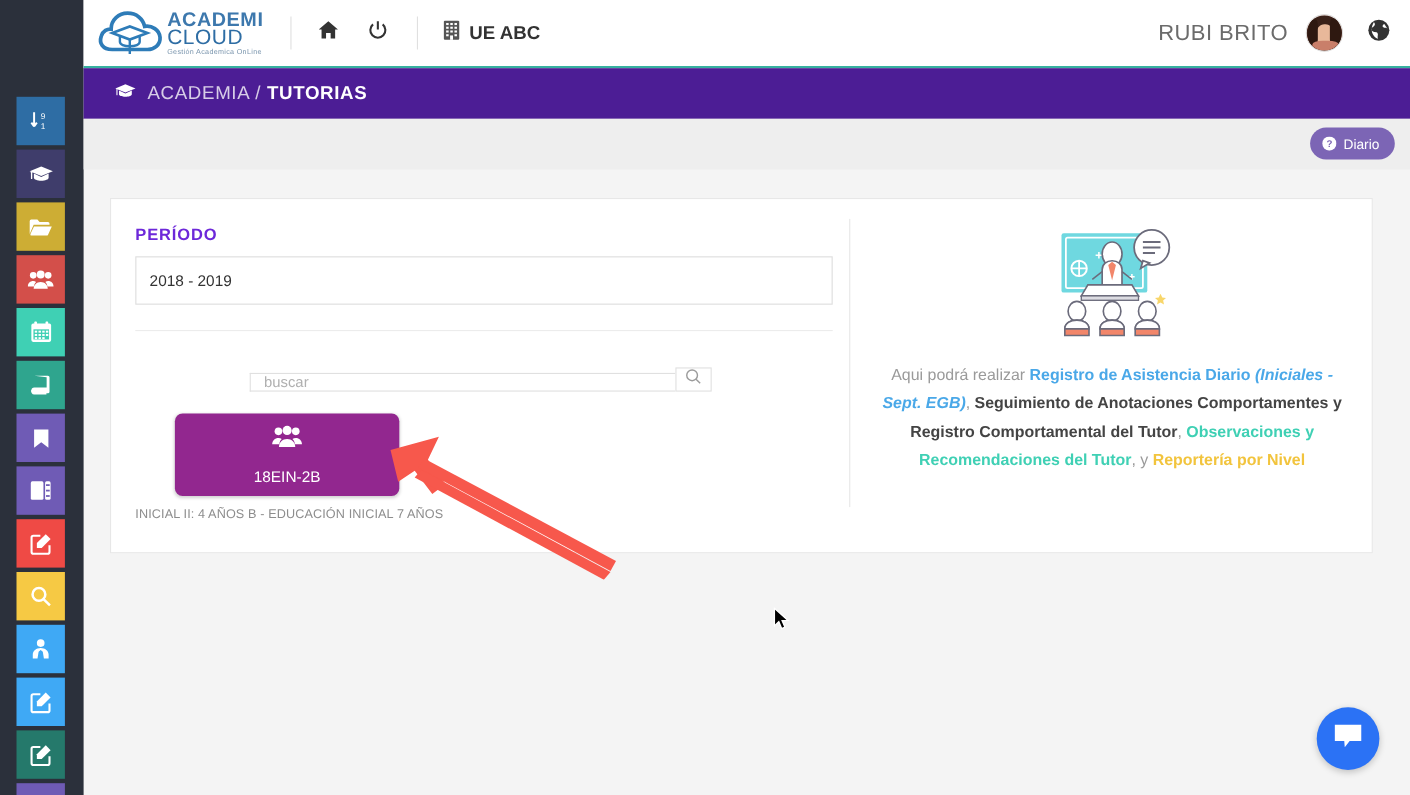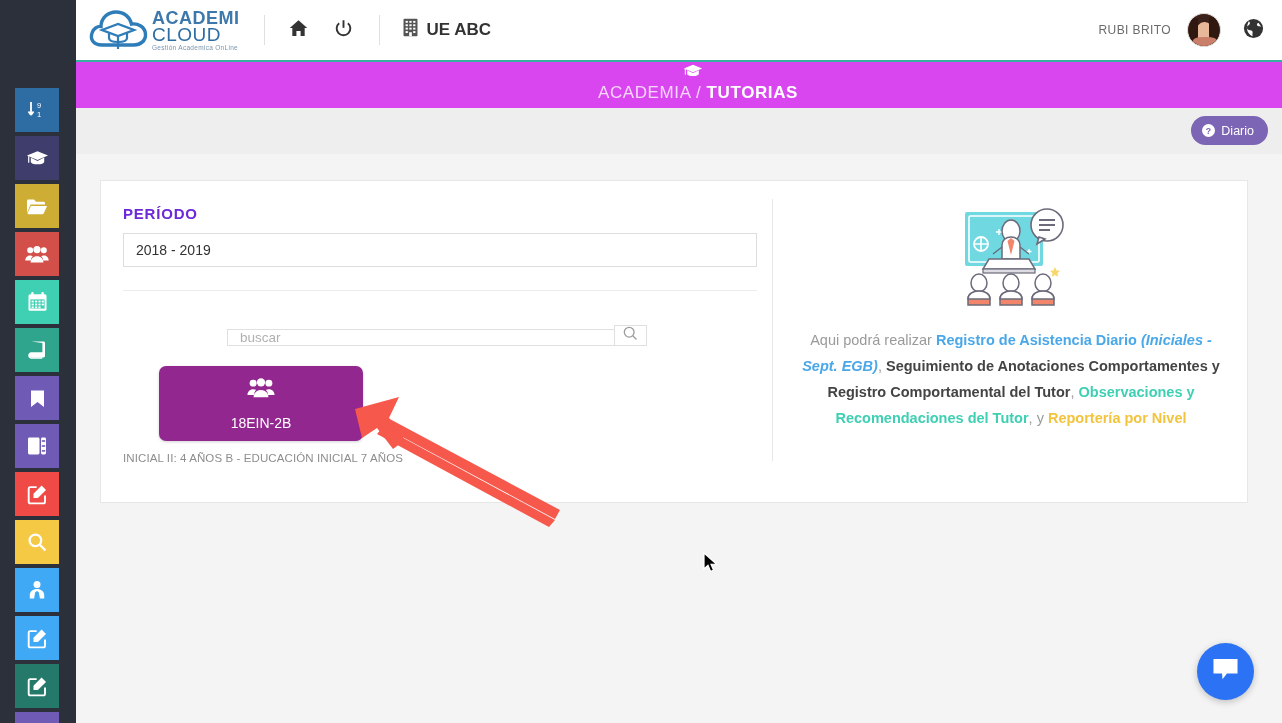--- a/index.html
+++ b/index.html
@@ -33,39 +33,39 @@
   .logo-text { margin-left: 2px; line-height: 1; }
   .logo-l1 { font-size: 18px; font-weight: bold; color: #3d78ad; letter-spacing: .5px; }
   .logo-l2 { font-size: 19px; font-weight: normal; color: #2e6da4; letter-spacing: .5px; margin-top:-2px;}
   .logo-l3 { font-size: 6.5px; color: #7a95ad; letter-spacing: .3px; margin-top: 1px; }
   .hdr-sep { width: 1px; height: 30px; background: #e0e0e0; margin: 0 24px; }
   .hdr-icon { color: #333; display: flex; align-items: center; justify-content: center; }
   .hdr-ico-btn { margin-right: 26px; }
   .org { display: flex; align-items: center; font-size: 17px; font-weight: bold; color: #333; }
   .org svg { margin-right: 8px; }
   .hdr-right { margin-left: auto; display: flex; align-items: center; padding-right: 18px; }
-  .user-name { font-size: 12px; color: #6b6b6b; letter-spacing: .4px; margin-right: 16px; }
+  .user-name { font-size: 20px; color: #6b6b6b; letter-spacing: .4px; margin-right: 16px; }
   .avatar {
     width: 34px; height: 34px; border-radius: 50%; overflow: hidden;
     background: #8a5a4a; position: relative; border: 1px solid #ddd; margin-right: 22px;
   }
   .avatar .hair { position:absolute; inset:0; background:#3a2119; border-radius:50%; }
   .avatar .face { position:absolute; left:8px; top:8px; width:17px; height:21px;
       background:#e8b89a; border-radius:48% 48% 45% 45%; }
   .avatar .hair-l { position:absolute; left:1px; top:4px; width:9px; height:28px;
       background:#2e1810; border-radius:60% 20% 40% 50%; }
   .avatar .hair-r { position:absolute; right:1px; top:3px; width:10px; height:29px;
       background:#2e1810; border-radius:20% 60% 50% 40%; }
   .avatar .body { position:absolute; left:5px; bottom:0; width:24px; height:9px;
       background:#c97f6a; border-radius:40% 40% 0 0; }
 
   
   .breadcrumb {
     position: absolute; left: 76px; top: 62px; width: 1206px; height: 46px;
-    background: #d946ef; display: flex; align-items: center; padding-left: 28px; flex-direction: column;
+    background: #4c1d95; display: flex; align-items: center; padding-left: 28px;
   }
   .bc-text { color: #ffffff; font-size: 17px; letter-spacing: .6px; margin-left: 10px; }
   .bc-light { opacity: .78; }
   .bc-bold { font-weight: bold; }
 
   
   .subbar {
     position: absolute; left: 76px; top: 108px; width: 1206px; height: 46px;
     background: #eeeeee;
   }
@@ -80,21 +80,21 @@
   
   .panel {
     position: absolute; left: 100px; top: 180px; width: 1148px; height: 323px;
     background: #ffffff; border: 1px solid #e7e7e7;
   }
   .panel-left { position: absolute; left: 0; top: 0; width: 672px; height: 100%; padding: 24px 22px; }
   .vdiv { position: absolute; left: 671px; top: 18px; width: 1px; height: 262px; background: #e7e7e7; }
 
   .field-label { font-size: 15px; font-weight: bold; color: #6d28d9; letter-spacing: .8px; }
   .period-input {
-    margin-top: 11px; width: 634px; height: 34px; border: 1px solid #ddd;
+    margin-top: 11px; width: 634px; height: 44px; border: 1px solid #ddd;
     display: flex; align-items: center; padding-left: 12px;
     font-size: 14px; color: #333; background: #fff;
   }
   .hdiv { margin-top: 23px; width: 634px; height: 1px; background: #ececec; }
 
   .search-row { margin-top: 22px; display: flex; justify-content: center; }
   .search-box { display: flex; width: 420px; height: 33px; align-items: flex-end; }
   .search-input {
     flex: 1; border: 1px solid #e0e0e0; border-right: none; padding-left: 12px;
     font-size: 13.5px; color: #333; outline: none; font-family: "Liberation Sans", sans-serif;

